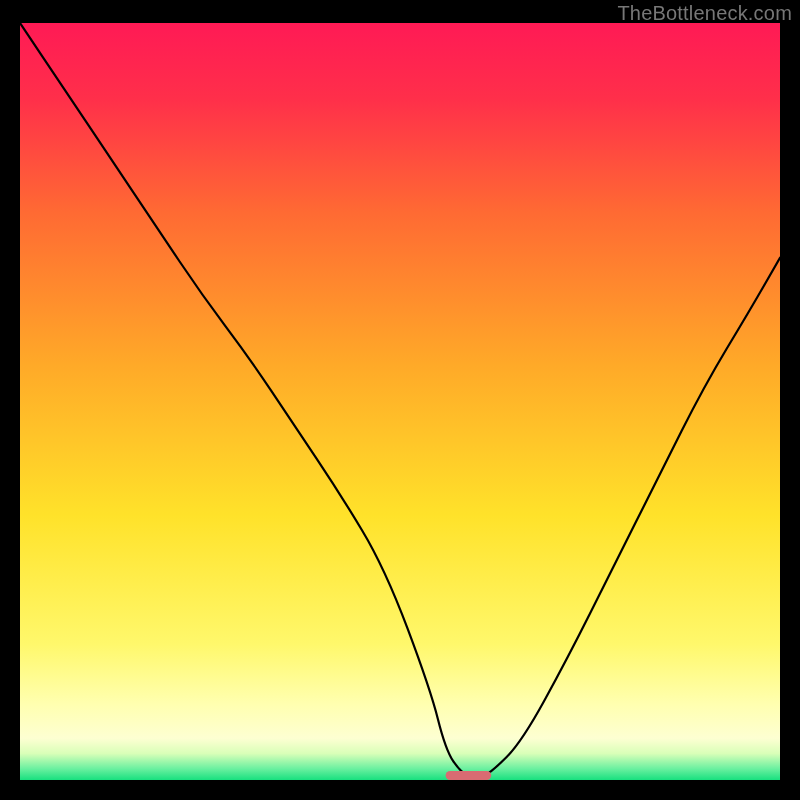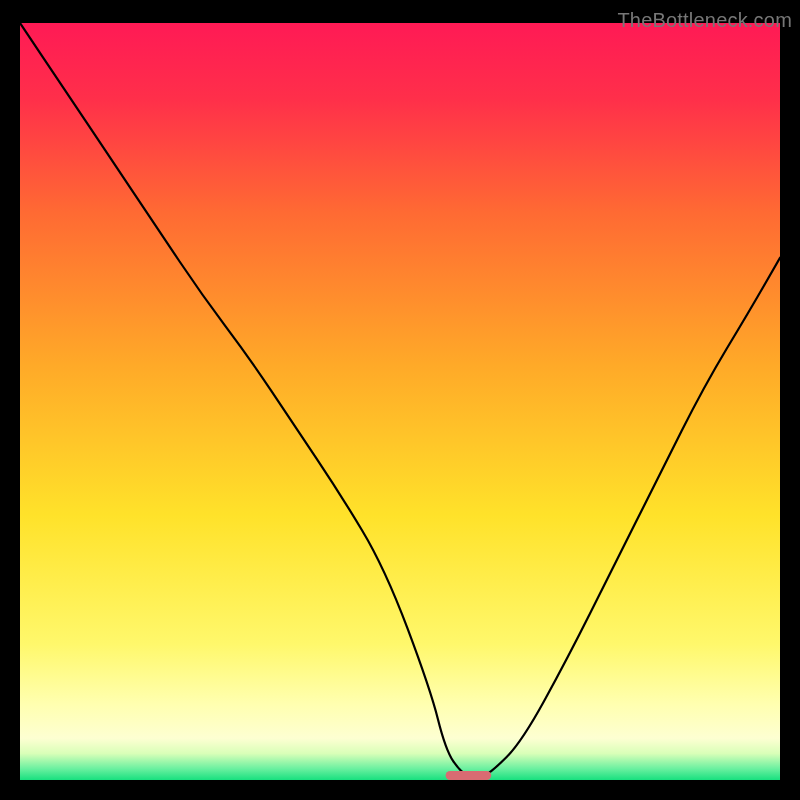--- a/index.html
+++ b/index.html
@@ -12,21 +12,21 @@
     font-family: Arial, Helvetica, sans-serif;
   }
   .frame {
     position: relative;
     width: 800px;
     height: 800px;
     background: #000;
   }
   .watermark {
     position: absolute;
-    top: 9px;
+    top: 2px;
     right: 8px;
     color: #777;
     font-size: 20px;
     font-weight: 500;
     z-index: 10;
     letter-spacing: 0.2px;
   }
   .plot-area {
     position: absolute;
     left: 20px;

